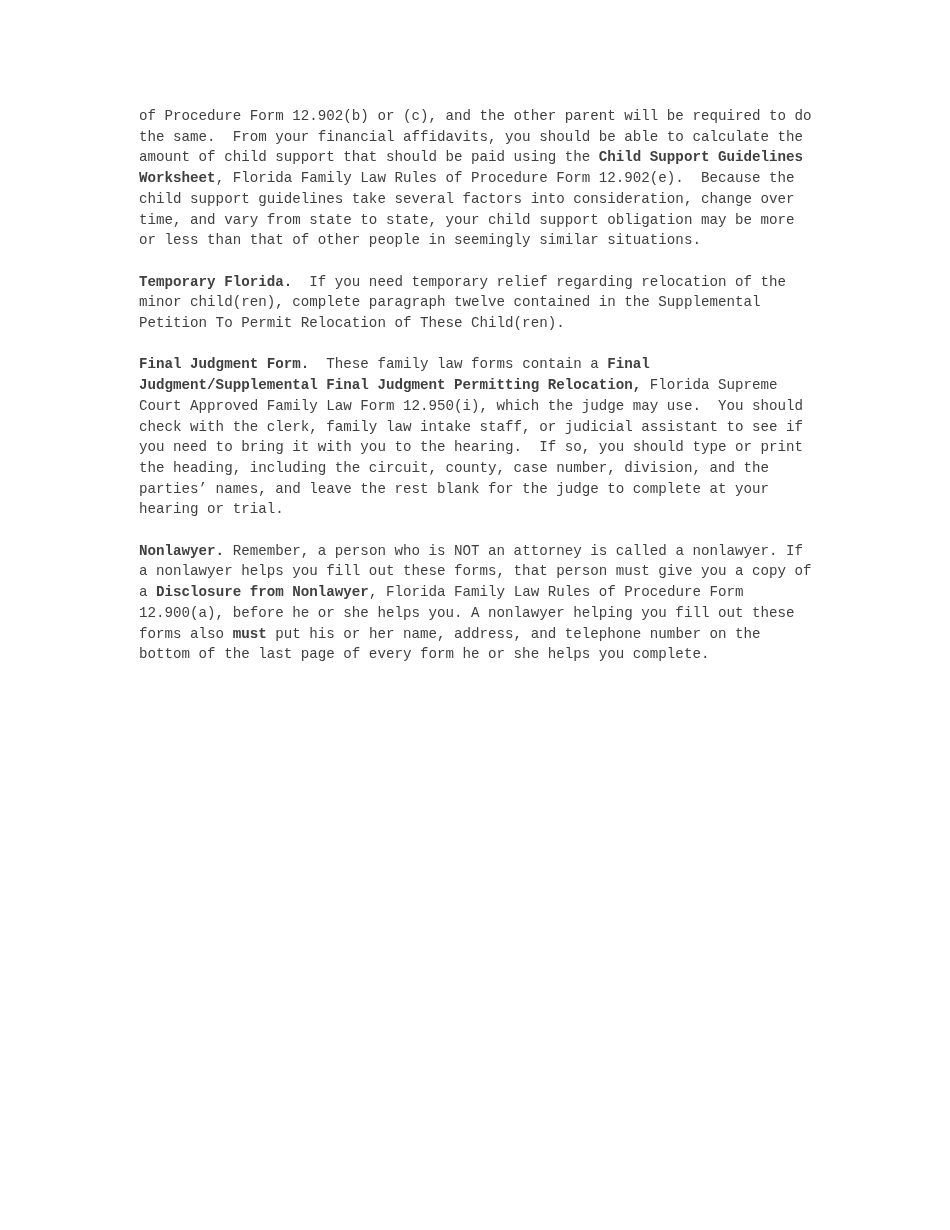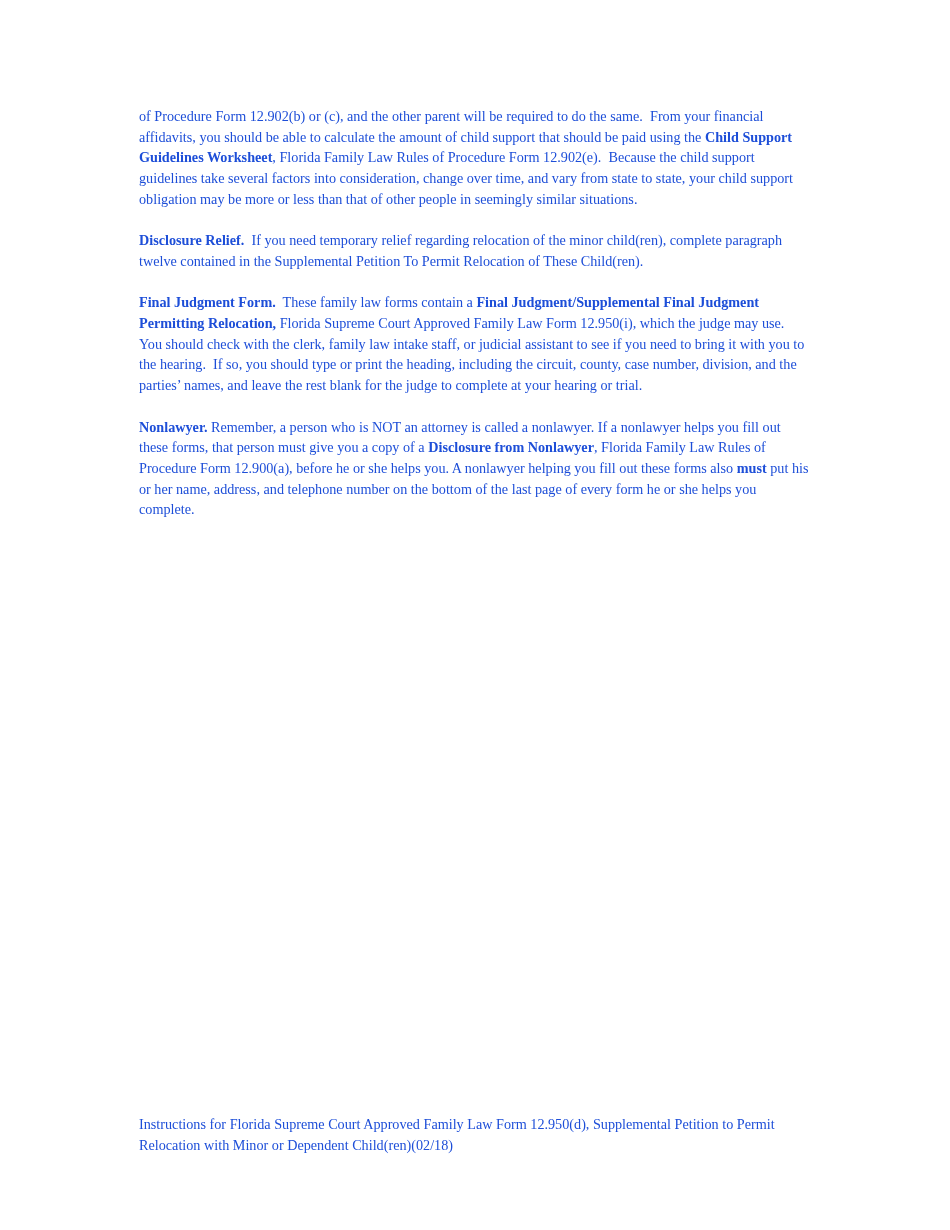--- a/index.html
+++ b/index.html
@@ -5,22 +5,22 @@
   html, body {
     margin: 0;
     padding: 0;
     background: #ffffff;
   }
   .page {
     position: relative;
     width: 950px;
     height: 1230px;
     background: #ffffff;
-    font-family: Liberation Serif, serif;
-    color: #1d4ed8;
+    font-family: Liberation Mono, monospace;
+    color: #404040;
     overflow: hidden;
   }
   .content {
     position: absolute;
     left: 139px;
     top: 106px;
     width: 674px;
     font-size: 14.2px;
     line-height: 20.7px;
   }
@@ -40,18 +40,17 @@
   .b {
     font-weight: bold;
   }
 </style>
 </head>
 <body>
 
 <div class="page">
   <div class="content">
     <p class="para"><span>of Procedure Form 12.902(b) or (c), and the other parent will be required to do the same.  From your financial affidavits, you should be able to calculate the amount of child support that should be paid using the </span><span class="b">Child Support Guidelines Worksheet</span><span>, Florida Family Law Rules of Procedure Form 12.902(e).  Because the child support guidelines take several factors into consideration, change over time, and vary from state to state, your child support obligation may be more or less than that of other people in seemingly similar situations.</span></p>
-    <p class="para"><span class="b">Disclosure Relief.</span><span>  If you need temporary relief regarding relocation of the minor child(ren), complete paragraph twelve contained in the Supplemental Petition To Permit Relocation of These Child(ren).</span></p>
+    <p class="para"><span class="b">Temporary Florida.</span><span>  If you need temporary relief regarding relocation of the minor child(ren), complete paragraph twelve contained in the Supplemental Petition To Permit Relocation of These Child(ren).</span></p>
     <p class="para"><span class="b">Final Judgment Form.</span><span>  These family law forms contain a </span><span class="b">Final Judgment/Supplemental Final Judgment Permitting Relocation,</span><span> Florida Supreme Court Approved Family Law Form 12.950(i), which the judge may use.  You should check with the clerk, family law intake staff, or judicial assistant to see if you need to bring it with you to the hearing.  If so, you should type or print the heading, including the circuit, county, case number, division, and the parties’ names, and leave the rest blank for the judge to complete at your hearing or trial.</span></p>
     <p class="para"><span class="b">Nonlawyer.</span><span> Remember, a person who is NOT an attorney is called a nonlawyer. If a nonlawyer helps you fill out these forms, that person must give you a copy of a </span><span class="b">Disclosure from Nonlawyer</span><span>, Florida Family Law Rules of Procedure Form 12.900(a), before he or she helps you. A nonlawyer helping you fill out these forms also </span><span class="b">must</span><span> put his or her name, address, and telephone number on the bottom of the last page of every form he or she helps you complete.</span></p>
   </div>
-  <div class="footer"><span>Instructions for Florida Supreme Court Approved Family Law Form 12.950(d), Supplemental Petition to Permit Relocation with Minor or Dependent Child(ren)(02/18)</span></div>
 </div>
 
 </body></html>

